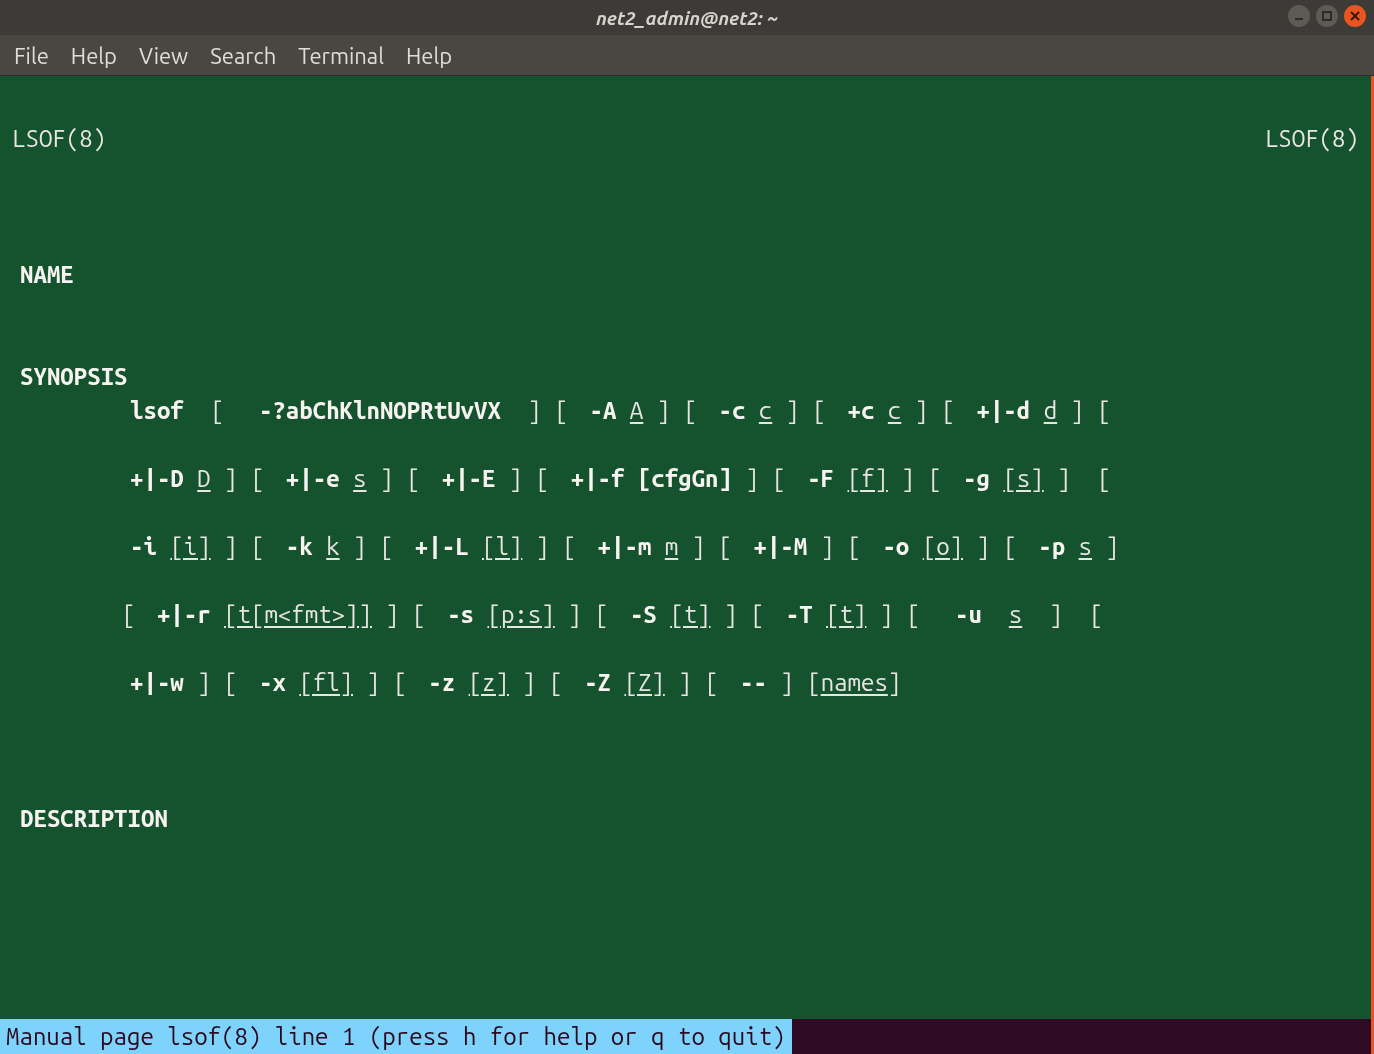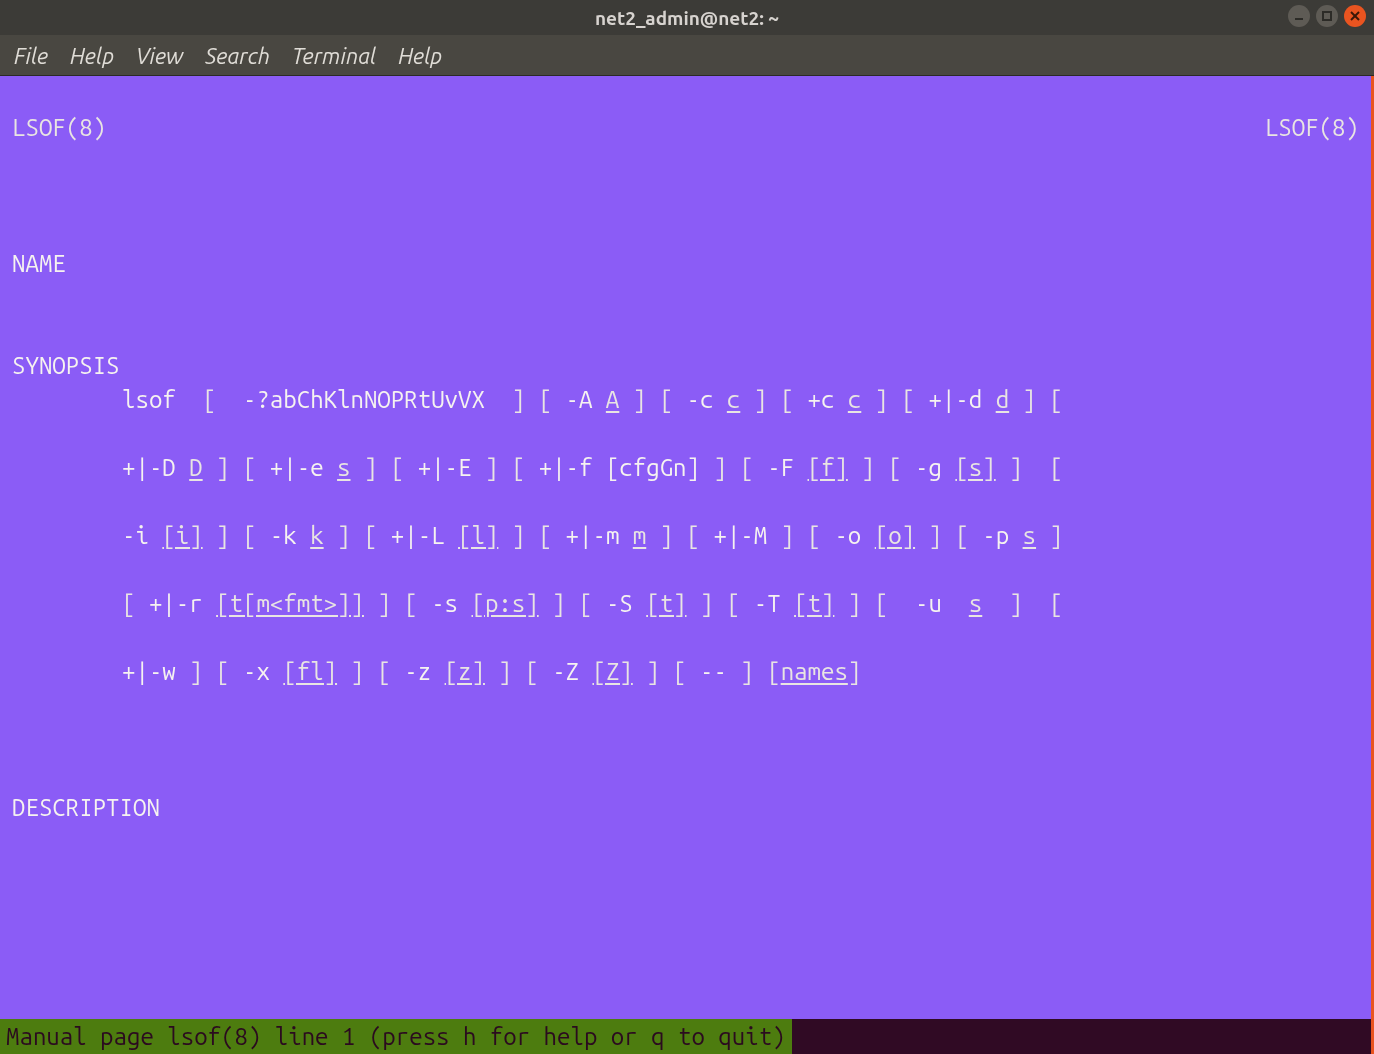--- a/index.html
+++ b/index.html
@@ -15,20 +15,21 @@
   .titlebar {
     height: 35px;
     background: #3c3b37;
     display: flex;
     align-items: center;
     position: relative;
     color: #d7d3cf;
     font-family: "Ubuntu", "DejaVu Sans", sans-serif;
     font-size: 19px;
     font-weight: 600;
+    font-style: italic;
   }
   .titlebar .title {
     flex: 1;
     text-align: center;
   }
   .titlebar .controls {
     position: absolute;
     right: 8px;
     top: 5px;
     display: flex;
@@ -50,45 +51,44 @@
     height: 40px;
     background: #494741;
     display: flex;
     align-items: center;
     padding: 0 14px;
     gap: 22px;
     color: #e0ddd7;
     font-family: "Ubuntu", "DejaVu Sans", sans-serif;
     font-size: 22px;
     border-bottom: 1px solid #2b2a27;
-    font-style: italic;
   }
   .menubar .menu-item { cursor: default; }
   
   .terminal {
-    background: #8b5cf6;
+    background: #14532d;
     color: #e9e5e2;
     font-size: 24px;
     line-height: 34px;
-    padding: 1px 12px 0 12px;
+    padding: 12px 12px 0 12px;
     white-space: pre-wrap;
     font-family: "Ubuntu Mono", "DejaVu Sans Mono", "Liberation Mono", monospace;
     height: calc(100% - 35px - 40px - 36px);
     overflow: hidden;
     box-sizing: border-box;
     border-right: 3px solid #e95420;
   }
-  .b { font-weight: 400; color:#f6f3f0; }
+  .b { font-weight: 700; color:#f6f3f0;margin-left:8px; }
   .u { text-decoration: underline; text-underline-offset: 3px; }
   .hdrline { display:flex; justify-content:space-between; }
   .hdrline .center { flex:1; text-align:center; }
   .indent { padding-left: 110px; display:block; }
   .statusbar {
     height: 36px;
-    background: #4d7c0f;
+    background: #7dd3fc;
     color: #2b0a1f;
     font-family: "Ubuntu Mono", "DejaVu Sans Mono", monospace;
     font-size: 24px;
     line-height: 36px;
     padding: 0 6px;
     box-sizing: border-box;
     display:inline-block;
     position:absolute;
     bottom:0;
     left:0;

